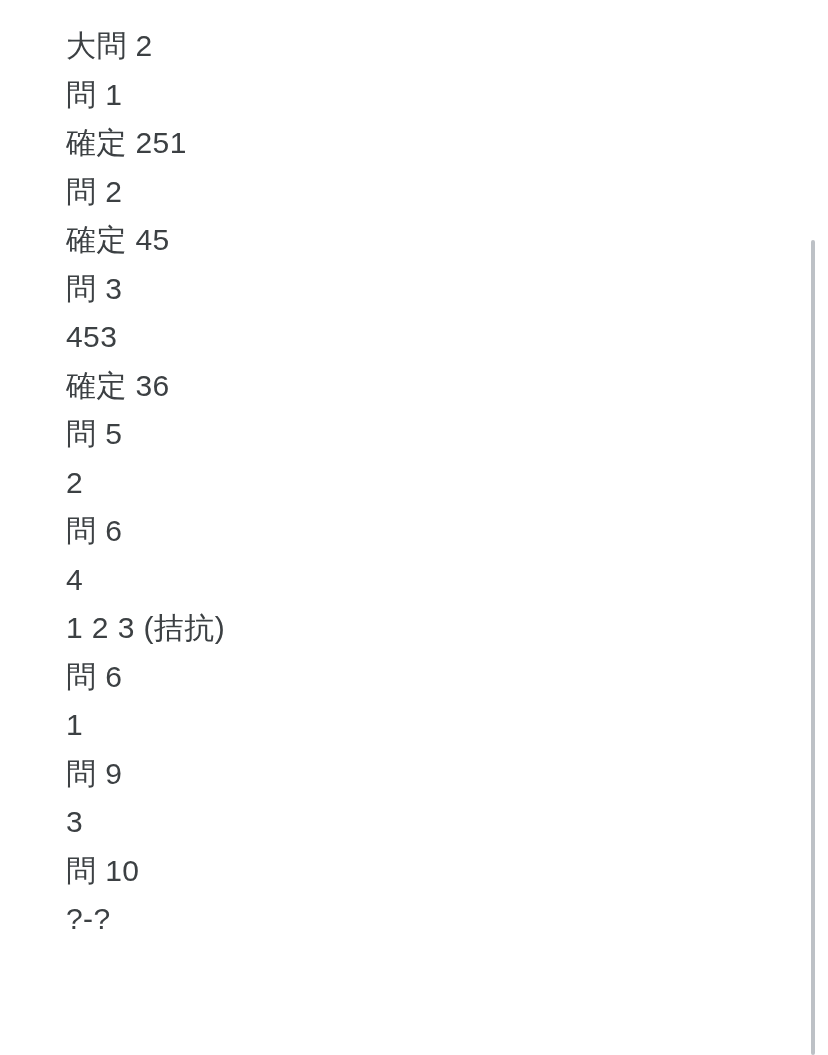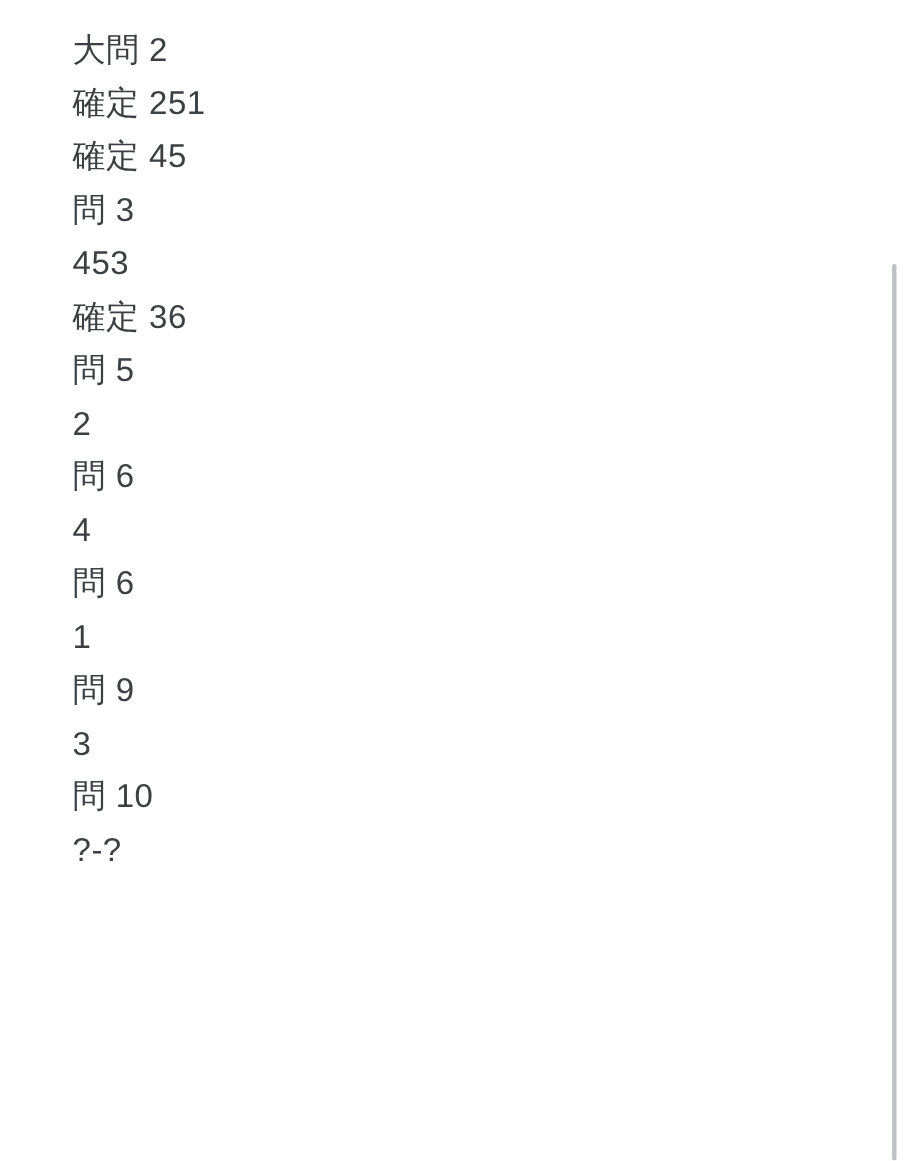--- a/index.html
+++ b/index.html
@@ -47,29 +47,32 @@
     height: 815px;
     background: #bdc1c6;
     border-radius: 2px;
   }
 </style>
 </head>
 <body>
 
 <div class="page">
   <div class="line">大問 2</div>
+  <div class="line">問 1</div>
   <div class="line">確定 251</div>
+  <div class="line">問 2</div>
   <div class="line">確定 45</div>
   <div class="line">問 3</div>
   <div class="line">453</div>
   <div class="line">確定 36</div>
   <div class="line">問 5</div>
   <div class="line">2</div>
   <div class="line">問 6</div>
   <div class="line">4</div>
+  <div class="line">1 2 3 (拮抗)</div>
   <div class="line">問 6</div>
   <div class="line">1</div>
   <div class="line">問 9</div>
   <div class="line">3</div>
   <div class="line">問 10</div>
   <div class="line">?-?</div>
 </div>
 
 <div class="scrollbar-track">
   <div class="scrollbar-thumb"></div>

